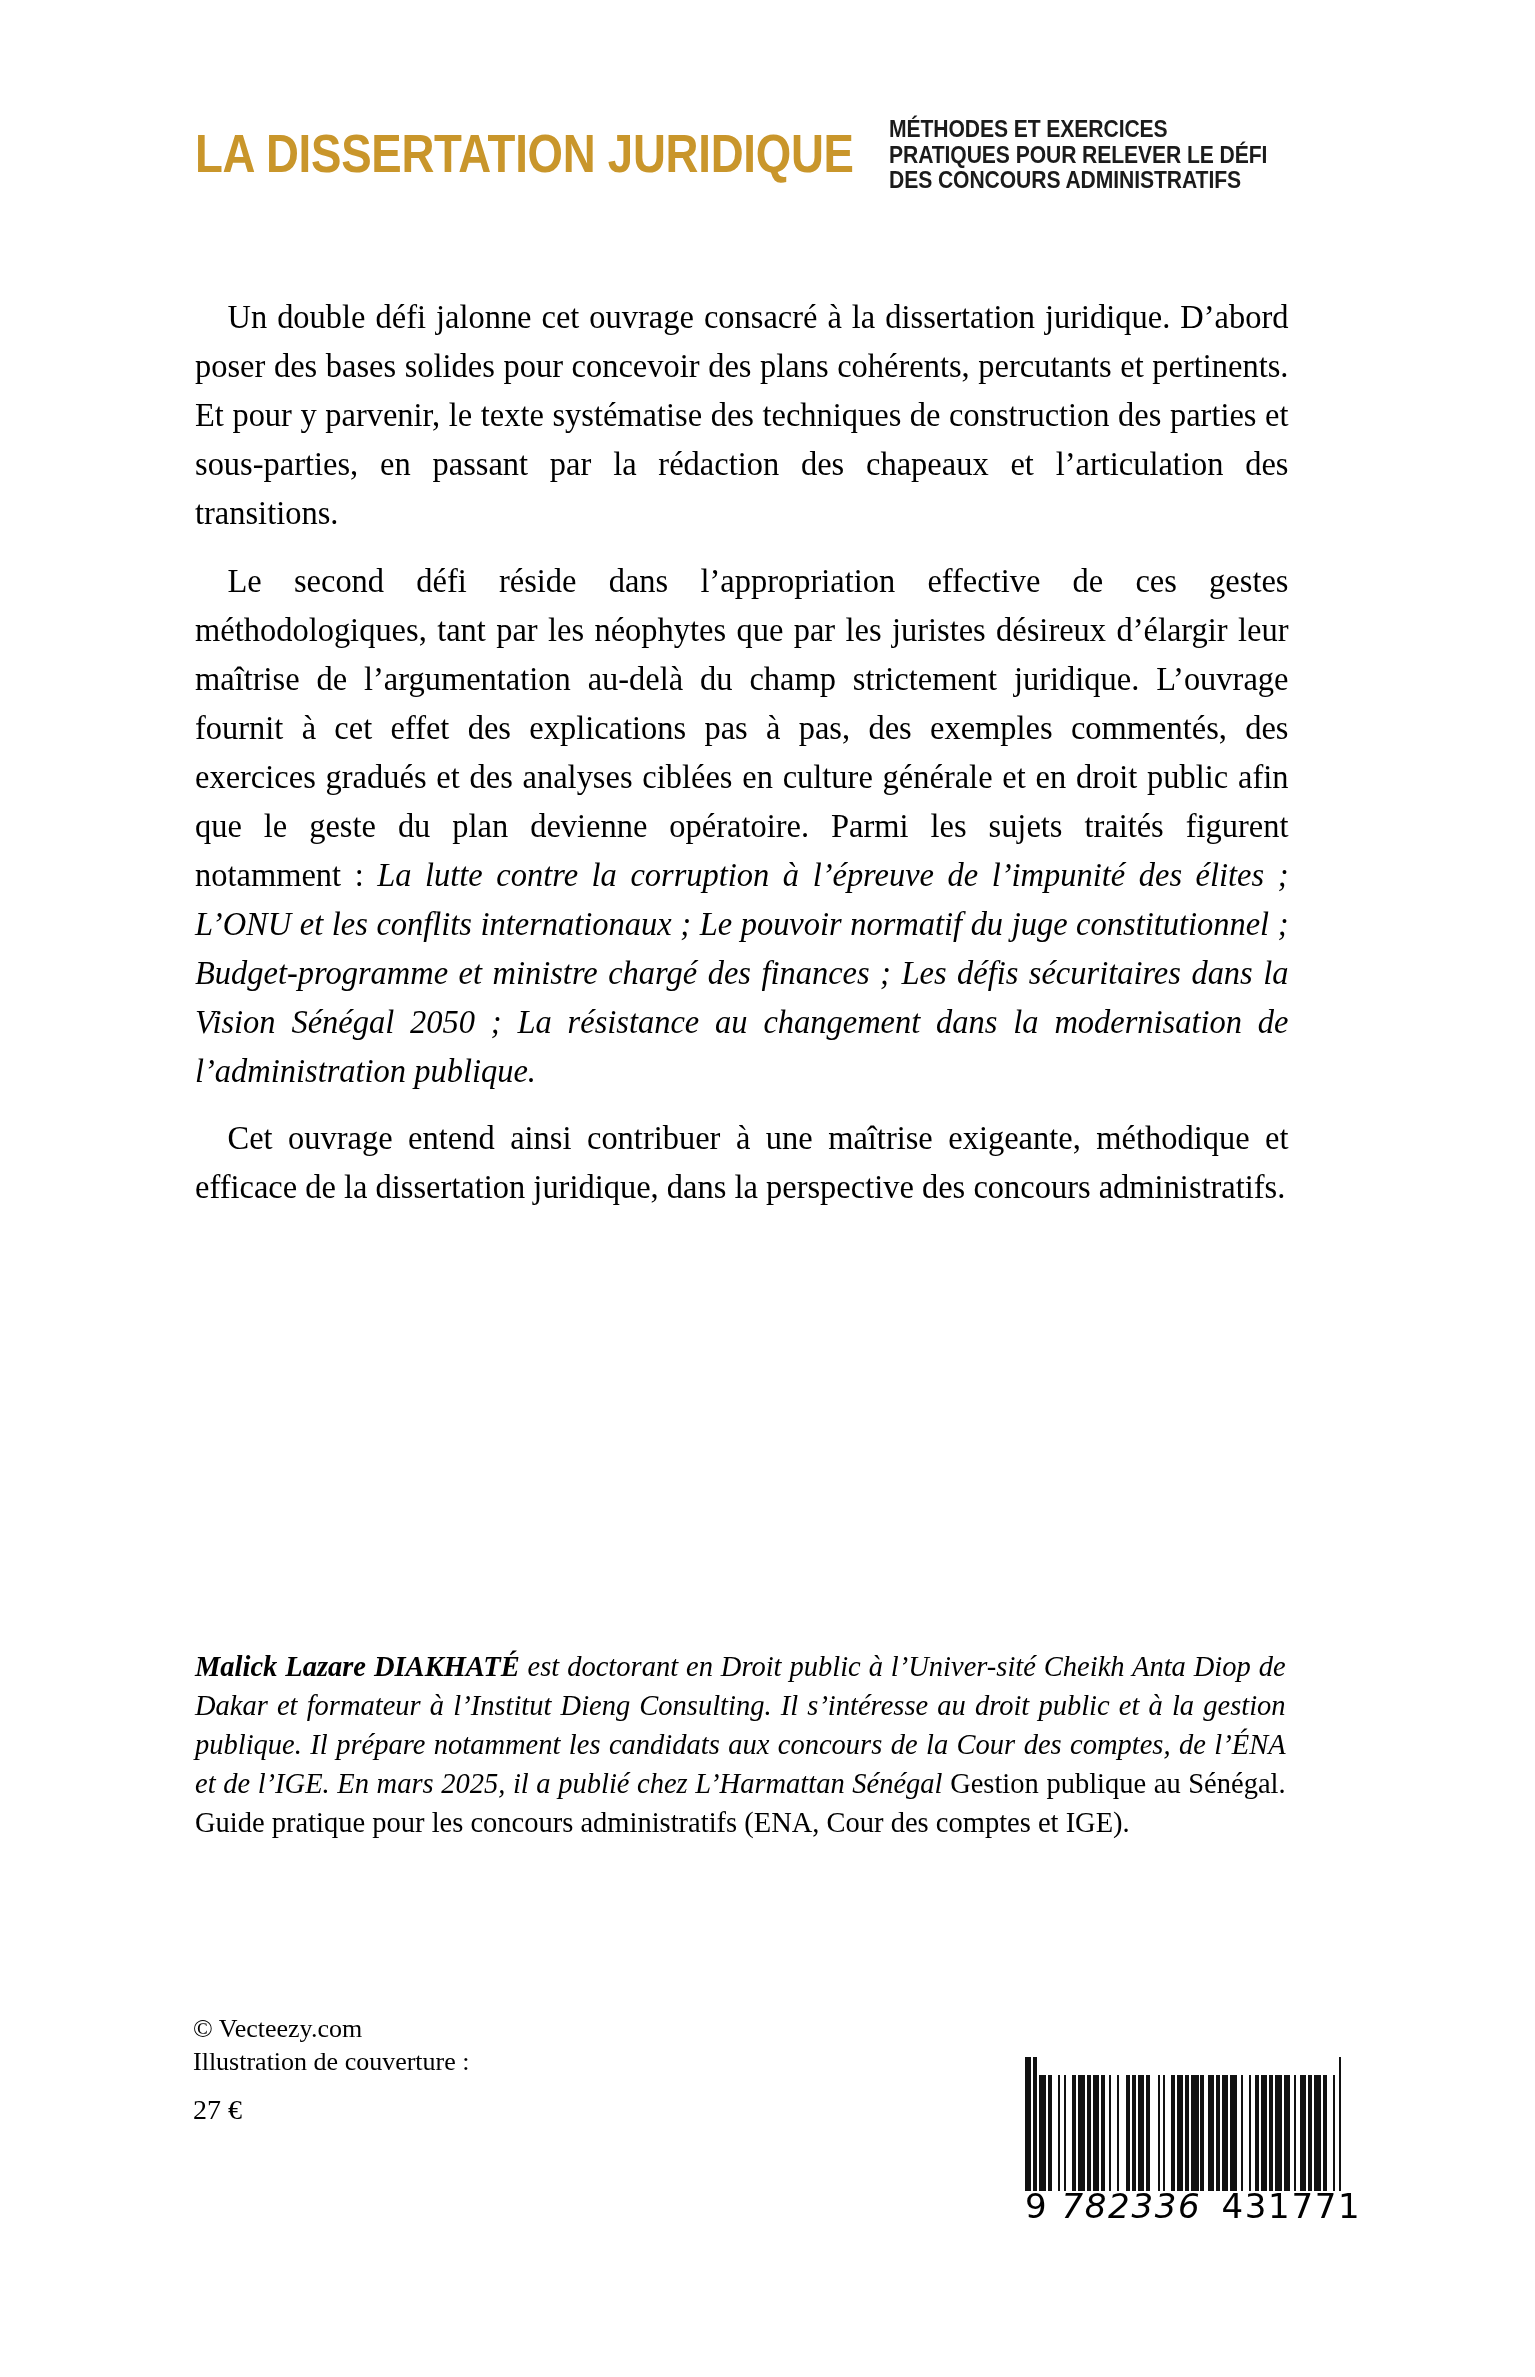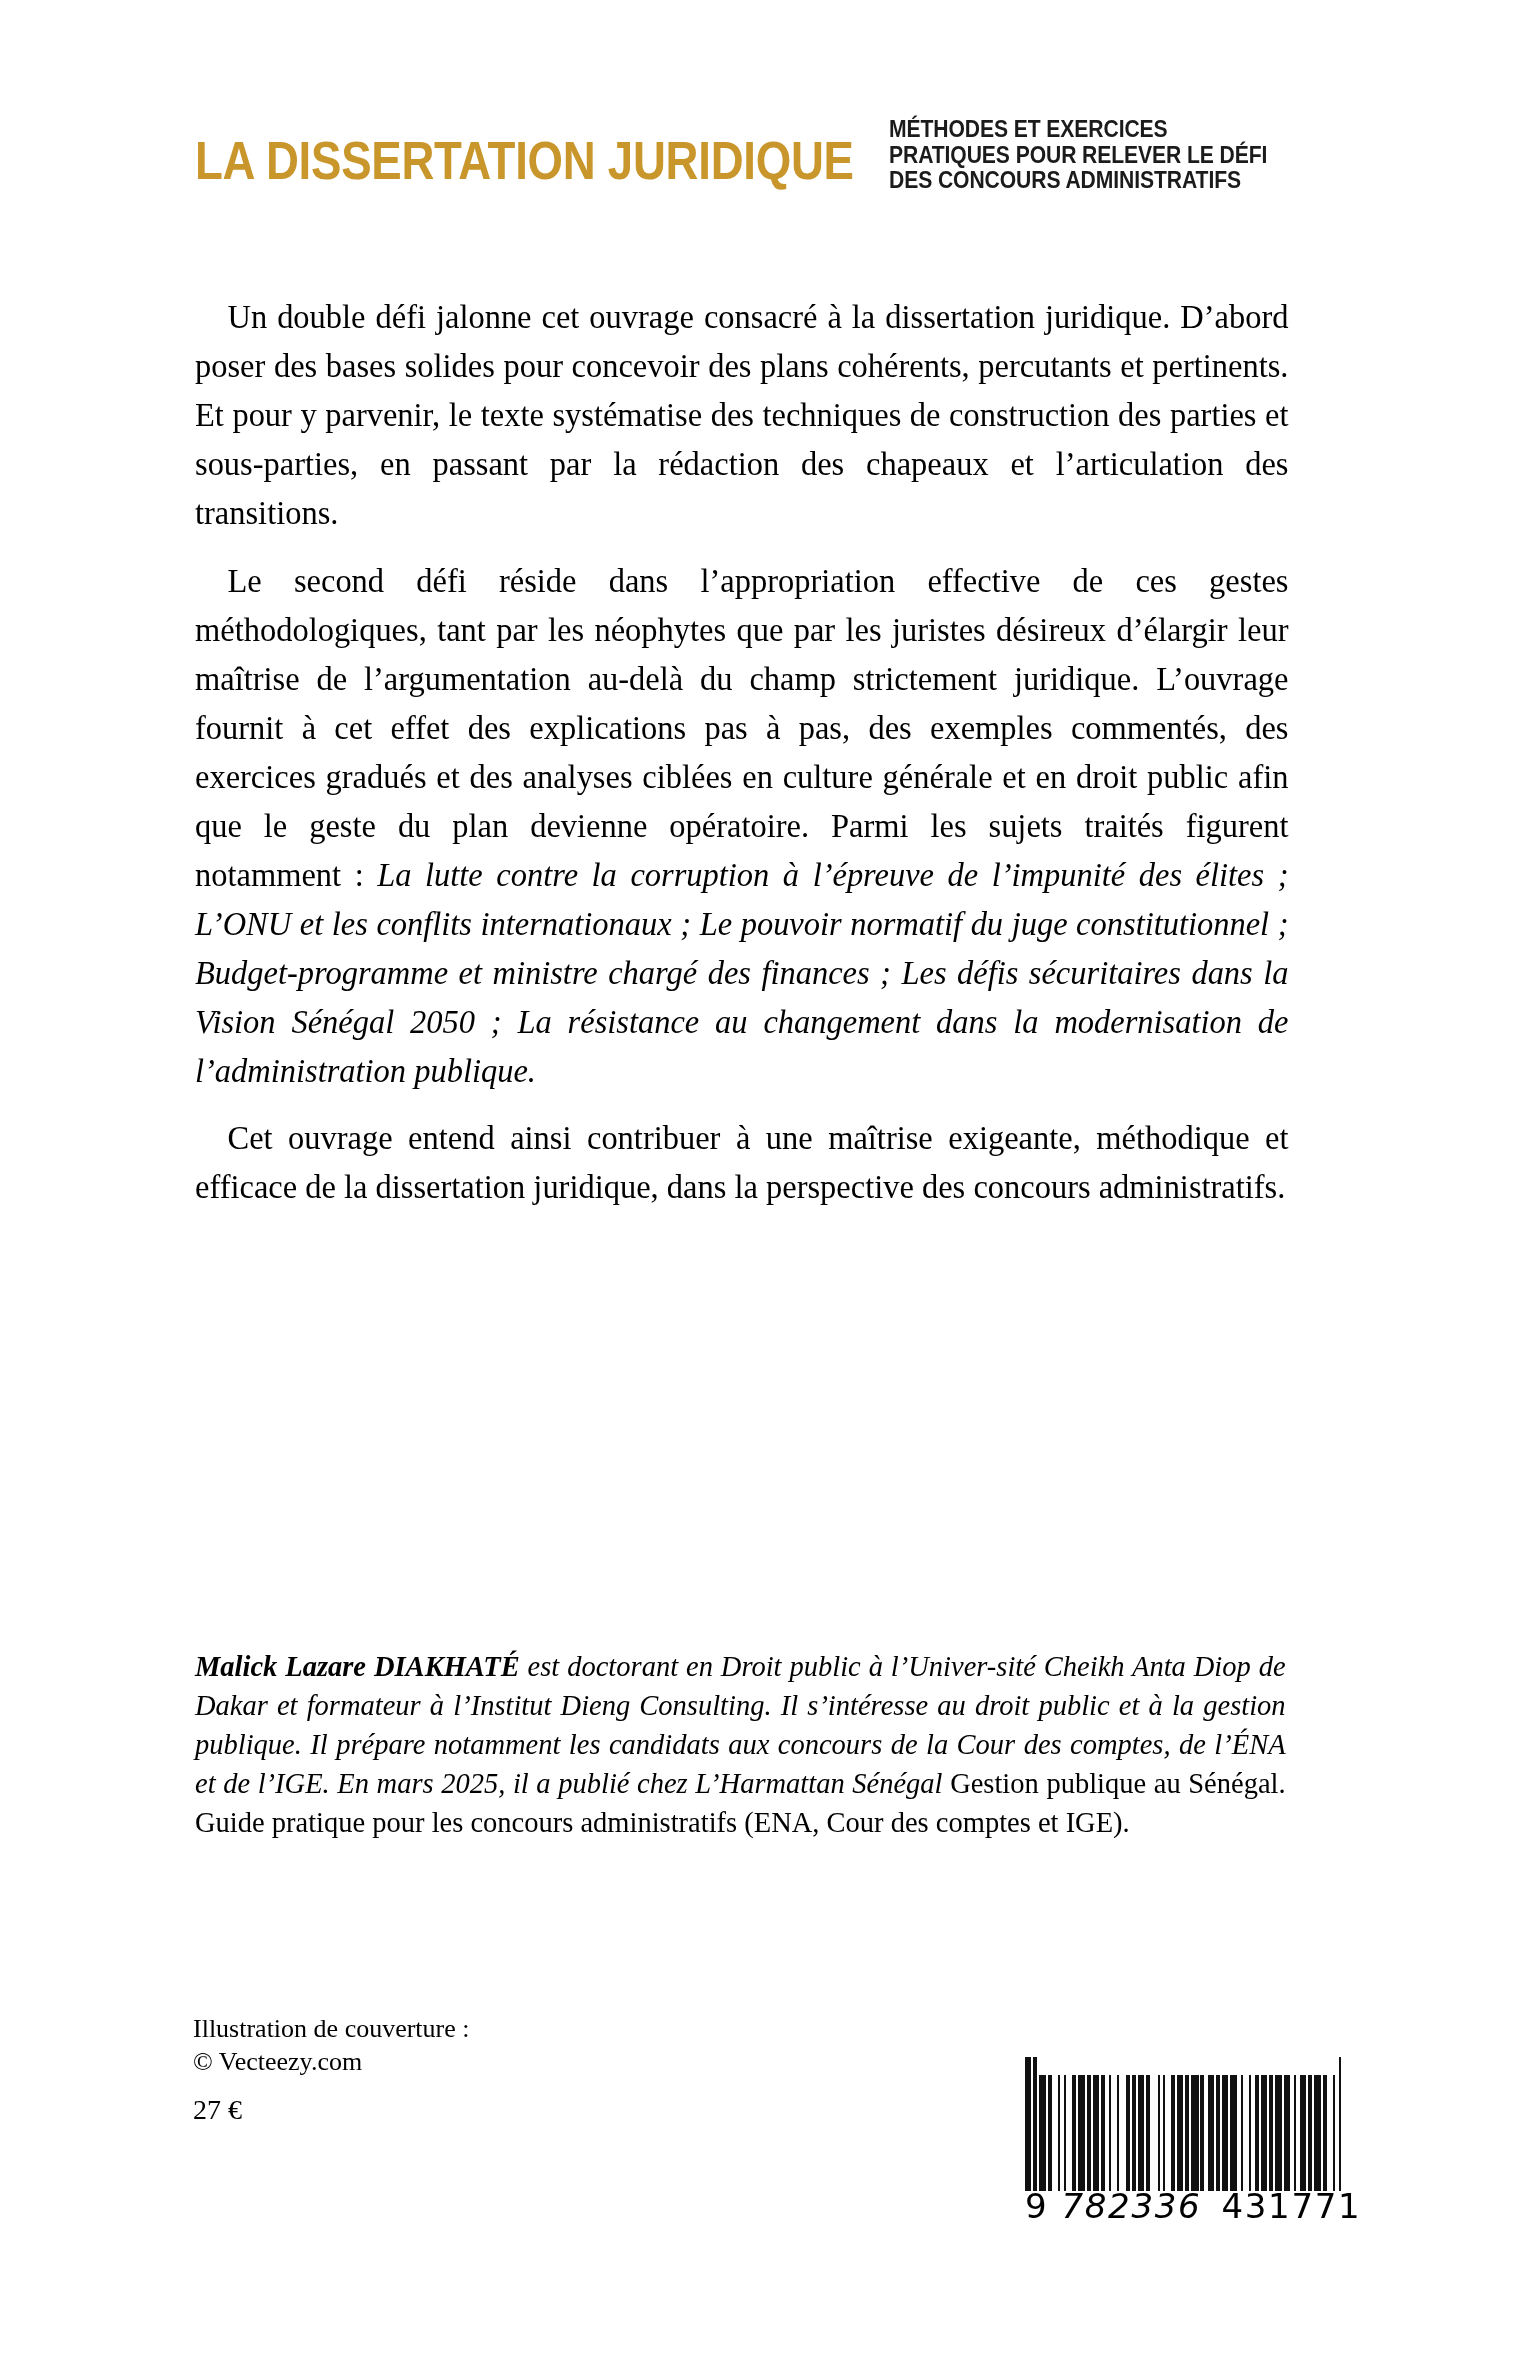--- a/index.html
+++ b/index.html
@@ -19,21 +19,21 @@
     color: #000000;
   }
 
   
   .header {
     position: absolute;
     left: 195px;
     top: 111px;
     width: 1148px;
     display: flex;
-    align-items: center;
+    align-items: flex-start;
     justify-content: flex-start;
   }
   .book-title {
     font-family: "Liberation Sans Narrow", "Liberation Sans", sans-serif;
     font-weight: 700;
     font-size: 53px;
     line-height: 0.98;
     letter-spacing: -0.3px;
     color: #C9962B;
     transform: scaleX(0.86);
@@ -178,22 +178,22 @@
     <p class="para"><span>Le second défi réside dans l’appropriation effective de ces gestes méthodologiques, tant par les néophytes que par les juristes désireux d’élargir leur maîtrise de l’argumentation au-delà du champ strictement juridique. L’ouvrage fournit à cet effet des explications pas à pas, des exemples commentés, des exercices gradués et des analyses ciblées en culture générale et en droit public afin que le geste du plan devienne opératoire. Parmi les sujets traités figurent notamment : </span><em class="subjects">La lutte contre la corruption à l’épreuve de l’impunité des élites ; L’ONU et les conflits internationaux ; Le pouvoir normatif du juge constitutionnel ; Budget-programme et ministre chargé des finances ; Les défis sécuritaires dans la Vision Sénégal 2050 ; La résistance au changement dans la modernisation de l’administration publique.</em></p>
     <p class="para">Cet ouvrage entend ainsi contribuer à une maîtrise exigeante, méthodique et efficace de la dissertation juridique, dans la perspective des concours administratifs.</p>
   </div>
 
   <div class="bio">
     <span class="author-name">Malick Lazare DIAKHATÉ</span><span> est doctorant en Droit public à l’Univer-sité Cheikh Anta Diop de Dakar et formateur à l’Institut Dieng Consulting. Il s’intéresse au droit public et à la gestion publique. Il prépare notamment les candidats aux concours de la Cour des comptes, de l’ÉNA et de l’IGE. En mars 2025, il a publié chez L’Harmattan Sénégal </span><span class="roman">Gestion publique au Sénégal. Guide pratique pour les concours administratifs (ENA, Cour des comptes et IGE).</span>
   </div>
 
   <div class="footer-left">
     <p class="credit">
+      <span class="credit-line">© Vecteezy.com</span>
       <span class="credit-line">Illustration de couverture :</span>
-      <span class="credit-line">© Vecteezy.com</span>
     </p>
     <p class="price">27 €</p>
   </div>
 
   <div class="barcode-area">
     <div class="barcode-bars" id="barcode-bars">
         <div class="bar tall" style="width: 6.5px;"></div>
         <div class="bar space" style="width: 2.2px; background: transparent;"></div>
         <div class="bar tall" style="width: 4.4px;"></div>
         <div class="bar space" style="width: 2.2px; background: transparent;"></div>

